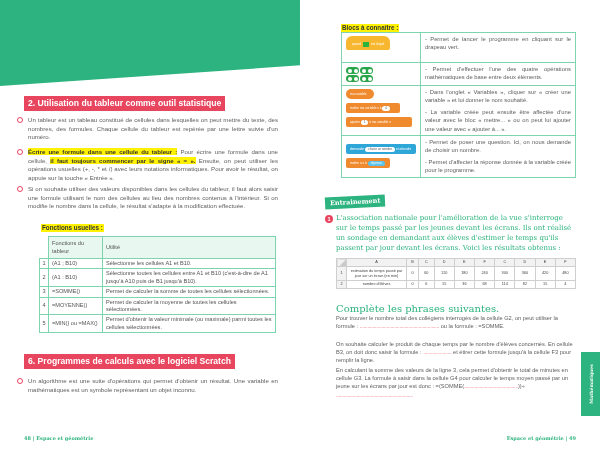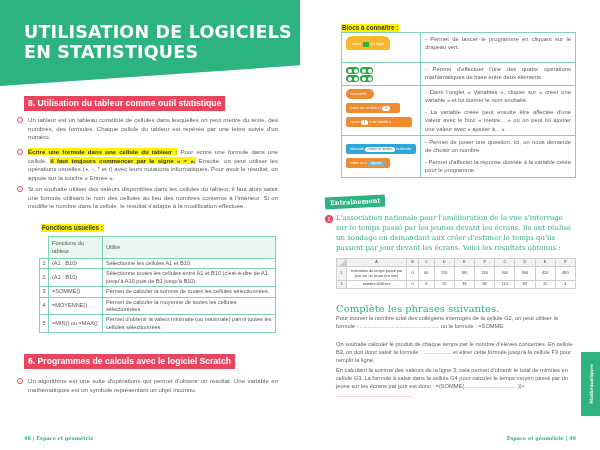--- a/index.html
+++ b/index.html
@@ -76,23 +76,22 @@
   .dots { color: #e8455f; letter-spacing: -0.3px; }
 
   .side-tab { position: absolute; right: 0; top: 352px; width: 19px; height: 64px; background: #2db37f; }
   .side-tab span { position: absolute; left: 50%; top: 50%; transform: translate(-50%, -50%) rotate(-90deg); color: #fff; font-size: 4.5px; font-family: "DejaVu Serif", serif; font-weight: bold; white-space: nowrap; }
 </style>
 </head>
 <body>
 
 <div class="page page-left">
   <div class="banner"></div>
-  <div class="banner-title">UTILISATION DE LOGICIELS EN STATISTIQUES</div>
-
-  <div class="section-heading" style="top:96px">8. Utilisation du tableur comme outil statistique</div>
+
+  <div class="section-heading" style="top:96px">2. Utilisation du tableur comme outil statistique</div>
 
   <div class="bullet-item" style="top:116px">
     <span class="bullet-dot"></span>
     <span>Un tableur est un tableau constitué de cellules dans lesquelles on peut mettre du texte, des nombres, des formules. Chaque cellule du tableur est repérée par une lettre suivie d'un numéro.</span>
   </div>
   <div class="bullet-item" style="top:148px">
     <span class="bullet-dot"></span>
     <span class="hl">Écrire une formule dans une cellule du tableur :</span><span> Pour écrire une formule dans une cellule, </span><span class="hl">il faut toujours commencer par le signe « = ».</span><span> Ensuite, on peut utiliser les opérations usuelles (+, -, * et /) avec leurs notations informatiques. Pour avoir le résultat, on appuie sur la touche « Entrée ».</span>
   </div>
   <div class="bullet-item" style="top:185px">
@@ -195,21 +194,21 @@
         <p>- Permet de poser une question. Ici, on nous demande de choisir un nombre.</p>
         <p>- Permet d'affecter la réponse donnée à la variable créée pour le programme.</p>
       </td>
     </tr>
   </tbody>
     </table>
 
   <div class="badge">Entrainement</div>
 
   <div class="ex-num">1</div>
-  <div class="ex-text">L'association nationale pour l'amélioration de la vue s'interroge sur le temps passé par les jeunes devant les écrans. Ils ont réalisé un sondage en demandant aux créer d'estimer le temps qu'ils passent par jour devant les écrans. Voici les résultats obtenus :</div>
+  <div class="ex-text">L'association nationale pour l'amélioration de la vue s'interroge sur le temps passé par les jeunes devant les écrans. Ils ont réalisé un sondage en demandant aux élèves d'estimer le temps qu'ils passent par jour devant les écrans. Voici les résultats obtenus :</div>
 
   <table class="sheet">
     <tbody>
         <tr class="hdr">
       <td class="rn corner"></td>
       <td class="a">A</td>
       <td>B</td>
       <td>C</td>
       <td>D</td>
       <td>E</td>

